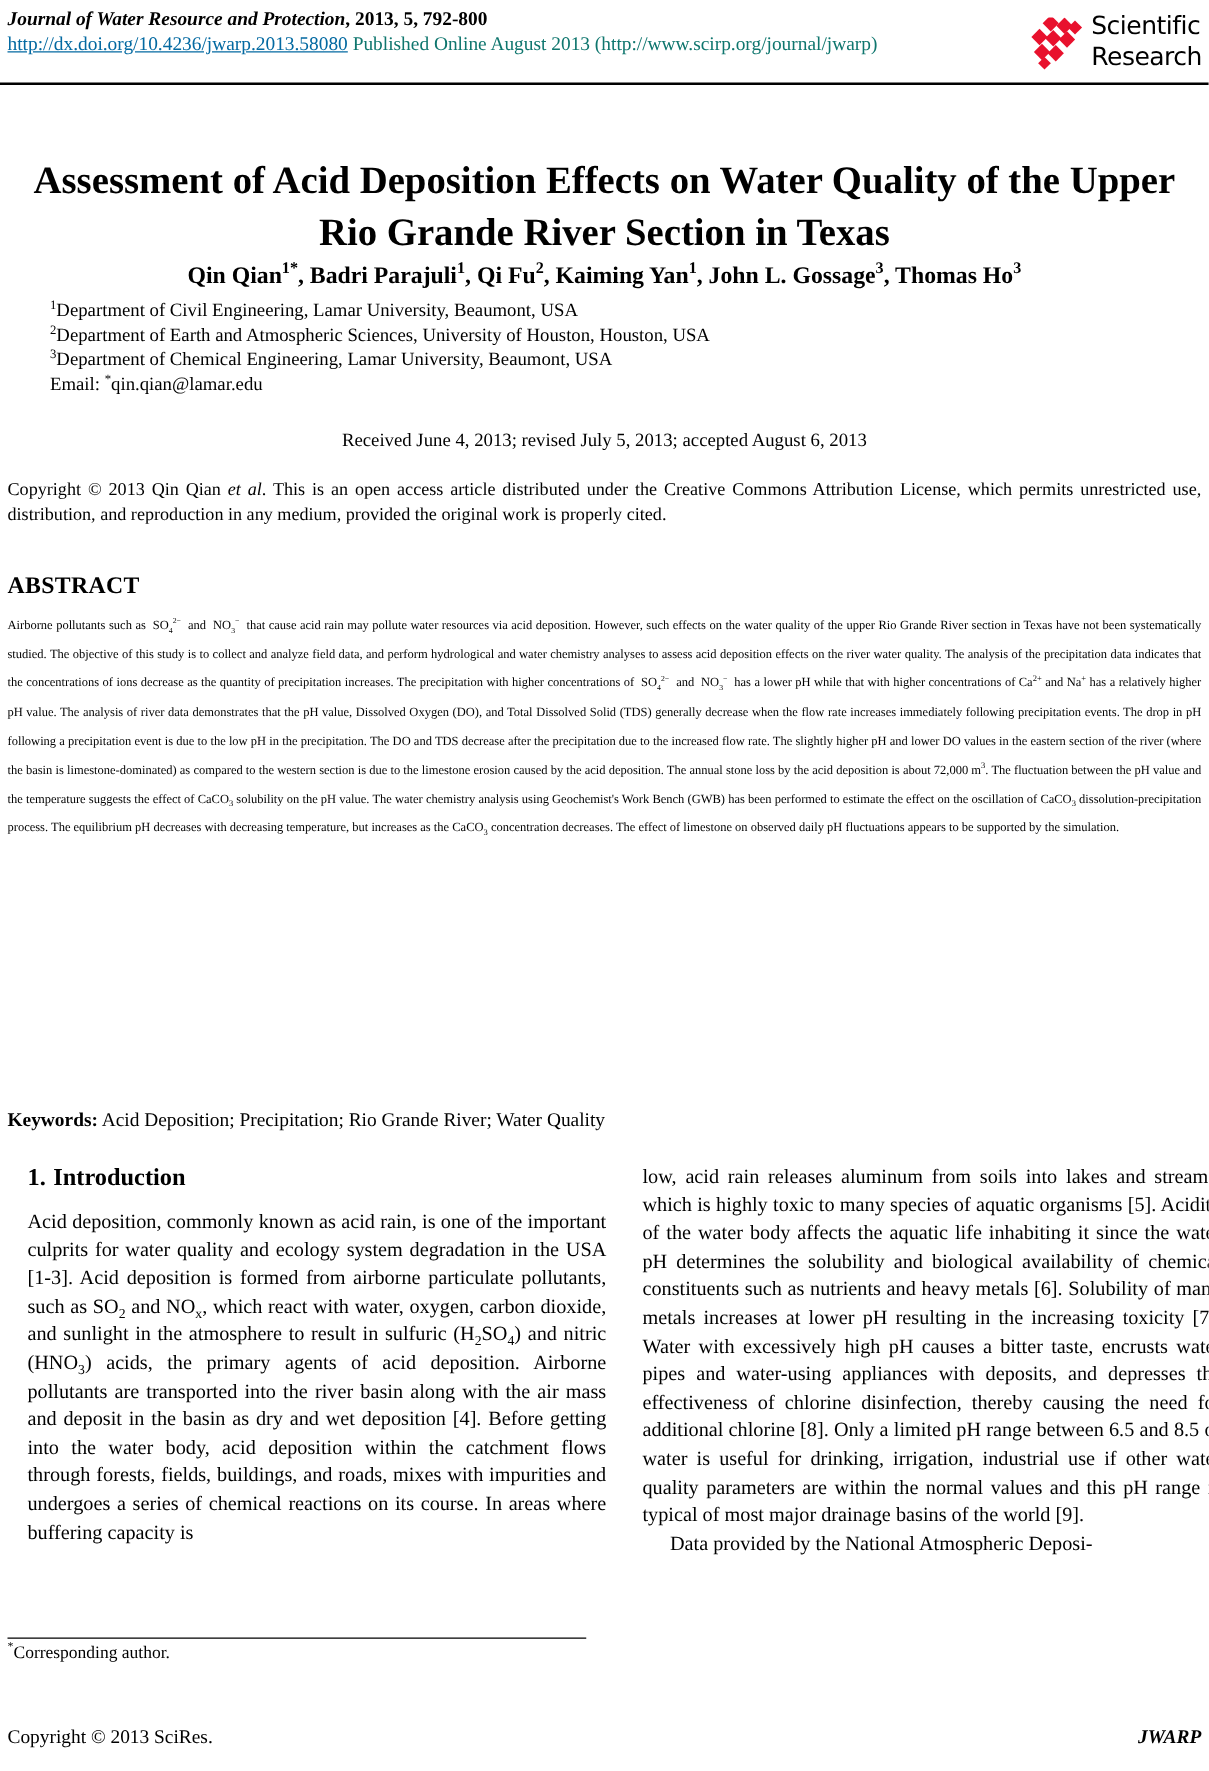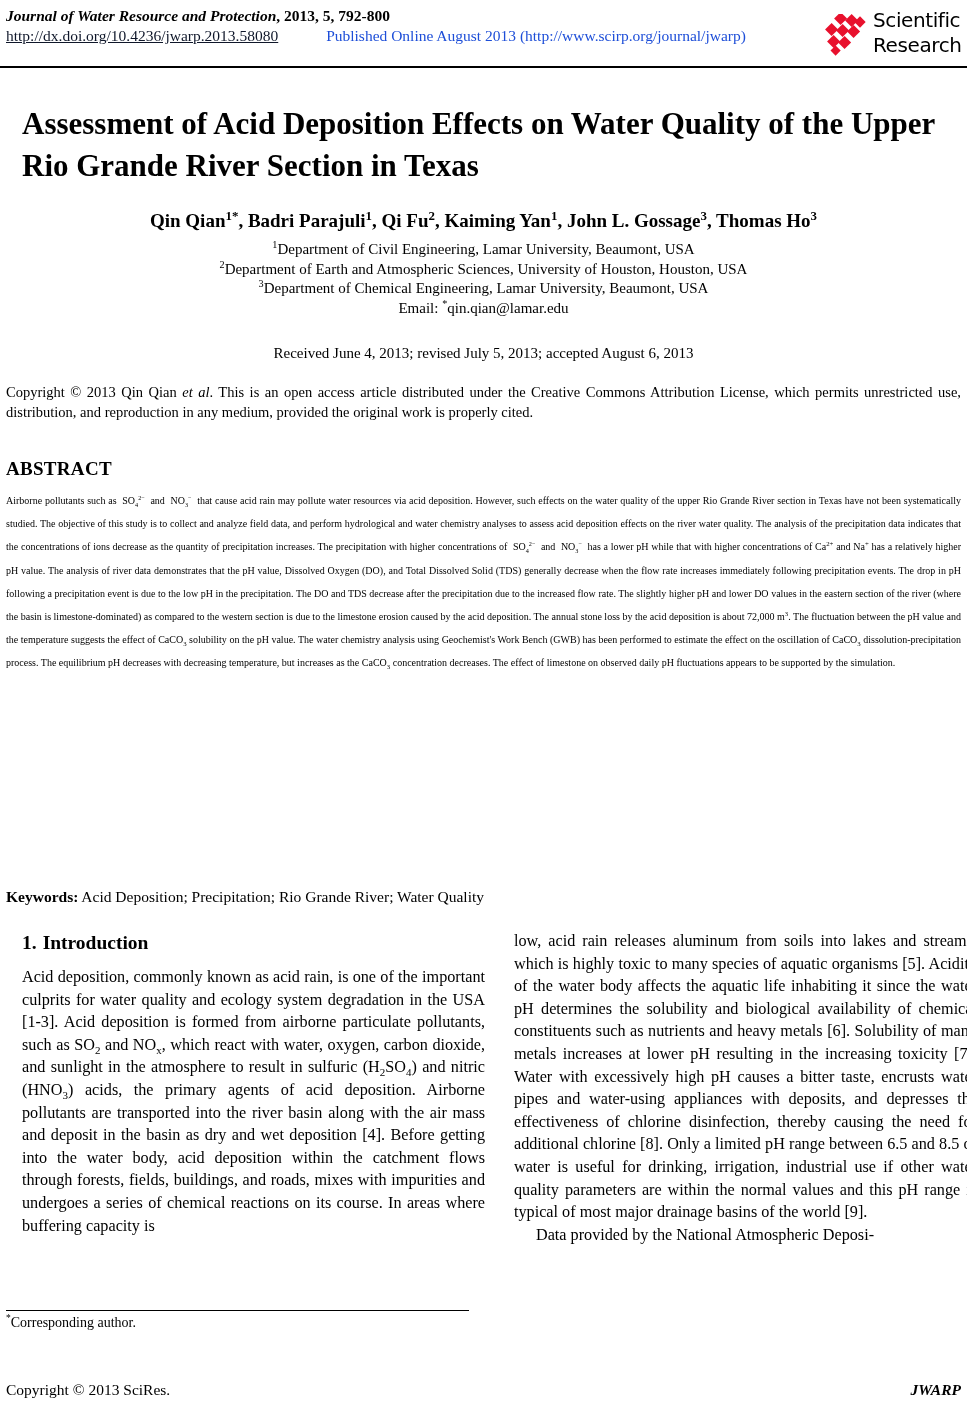--- a/index.html
+++ b/index.html
@@ -46,26 +46,25 @@
   .mast-volume {
     font-weight: bold;
     font-style: normal;
   }
   .mast-line2 {
     font-size: 15.5px;
     line-height: 20px;
     white-space: nowrap;
   }
   .doi-link {
-    color: #0f172a;
+    color: #0369a1;
     text-decoration: underline;
   }
   .mast-pub {
-    color: #1d4ed8;
-    margin-left: 44px;
+    color: #0f766e;
   }
 
   .logo {
     position: absolute;
     right: 2px;
     top: 2px;
     width: 136px;
     height: 52px;
   }
   .logo-mark {
@@ -90,24 +89,24 @@
     position: absolute;
     left: 0;
     right: 0;
     top: 66px;
     border-top: 2px solid #000;
   }
 
   
   .title {
     position: absolute;
-    top: 82px;
+    top: 102px;
     left: 22px;
     right: 22px;
-    text-align: left;
+    text-align: center;
     font-size: 31px;
     font-weight: bold;
     line-height: 42px;
     font-family: "Liberation Serif", "DejaVu Serif", serif;
   }
 
   
   .authors {
     position: absolute;
     top: 208px;
@@ -116,21 +115,20 @@
     text-align: center;
     font-size: 19px;
     font-weight: bold;
     line-height: 26px;
   }
   .affils {
     position: absolute;
     top: 240px;
     left: 40px;
     right: 40px;
-    text-align: center;
     font-size: 15px;
     line-height: 19.5px;
   }
   sup {
     font-size: 0.68em;
     vertical-align: super;
     line-height: 0;
   }
   sub {
     font-size: 0.68em;

